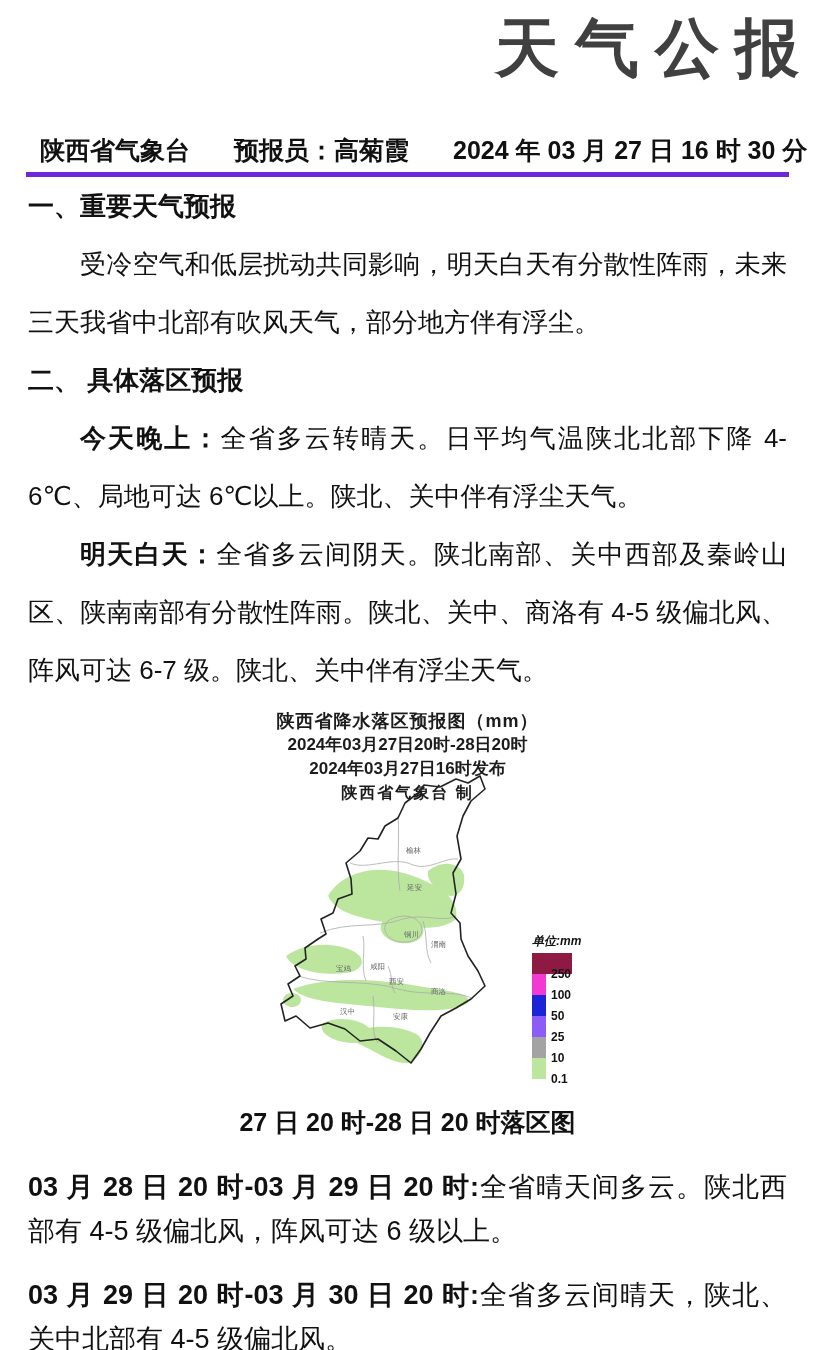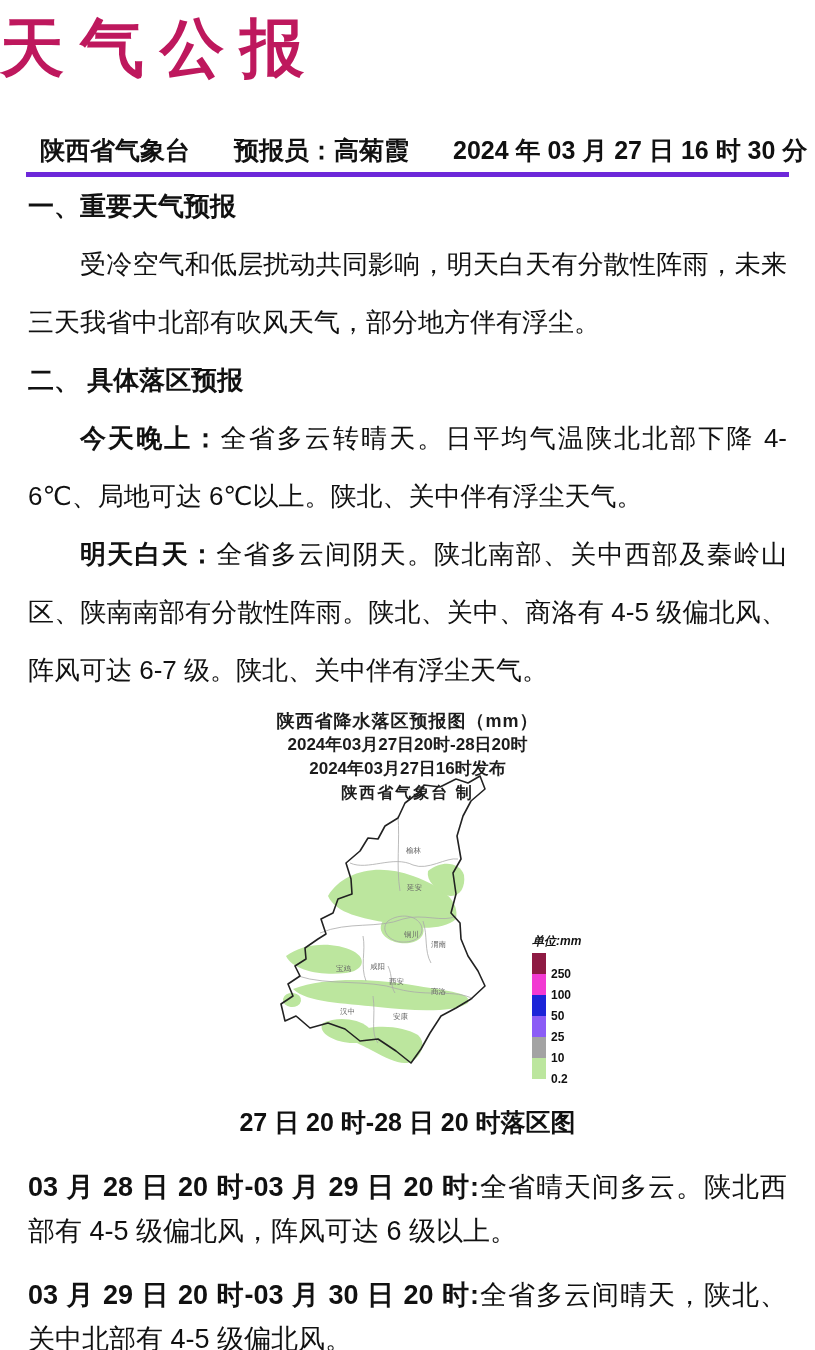--- a/index.html
+++ b/index.html
@@ -2,22 +2,22 @@
 <html><head>
 <meta charset="utf-8">
 <style>
   html,body{margin:0;padding:0;}
   body{
     width:815px;height:1350px;overflow:hidden;background:#ffffff;
     font-family:"Liberation Sans","DejaVu Sans",sans-serif;color:#111;
     position:relative;
   }
   .doc-title{
-    padding-top:2px;margin:0;text-align:left;
-    font-size:64px;font-weight:bold;color:#be185d;
+    padding-top:2px;margin:0;text-align:right;
+    font-size:64px;font-weight:bold;color:#404040;
     letter-spacing:16px;line-height:92px;white-space:nowrap;
   }
   .byline-wrap{
     margin:40px 26px 0 26px;border-bottom:5px solid #6d28d9;
     padding:0 0 5px 14px;
   }
   .byline{
     display:flex;gap:44px;align-items:baseline;
     font-size:25px;font-weight:bold;white-space:nowrap;
   }
@@ -123,37 +123,37 @@
       <text class="city-label" x="161" y="213">西安</text>
       <text class="city-label" x="108" y="200">宝鸡</text>
       <text class="city-label" x="203" y="223">商洛</text>
       <text class="city-label" x="112" y="243">汉中</text>
       <text class="city-label" x="165" y="248">安康</text>
     </g>
   </svg>
 
   <div class="legend">
     <div class="legend-title">单位:mm</div>
-    <div class="legend-entry" style="background: rgb(142, 26, 67);">
+    <div class="legend-entry" style="background: rgb(142, 26, 67); padding-left: 26px;">
         <span class="lab">250</span>
       </div>
     <div class="legend-entry" style="background: rgb(242, 58, 210);">
         <span class="lab">100</span>
       </div>
     <div class="legend-entry" style="background: rgb(28, 36, 216);">
         <span class="lab">50</span>
       </div>
     <div class="legend-entry" style="background: #8b5cf6;">
         <span class="lab">25</span>
       </div>
     <div class="legend-entry" style="background: #a3a3a3;">
         <span class="lab">10</span>
       </div>
     <div class="legend-entry" style="background: rgb(188, 230, 158);">
-        <span class="lab">0.2</span>
+        <span class="lab">0.1</span>
       </div>
   </div>
 </div>
 
 <div class="caption">27 日 20 时-28 日 20 时落区图</div>
 
 <div class="outlook">
   <p class="oa"><b>03 月 28 日 20 时-03 月 29 日 20 时:</b><span>全省晴天间多云。陕北西部有 4-5 级偏北风，阵风可达 6 级以上。</span></p>
   <p class="ob"><b>03 月 29 日 20 时-03 月 30 日 20 时:</b><span>全省多云间晴天，陕北、关中北部有 4-5 级偏北风。</span></p>
 </div>

